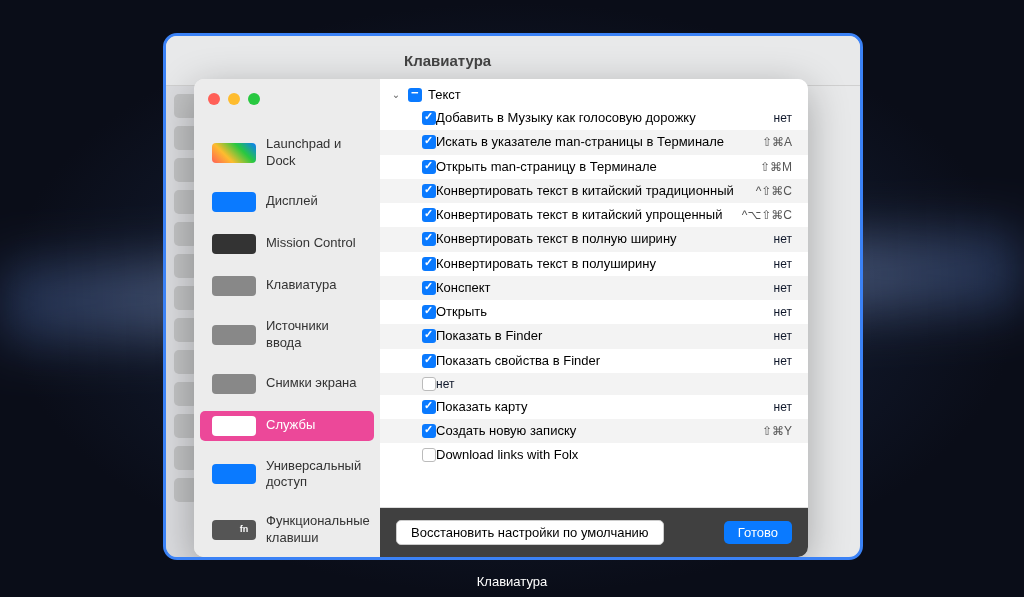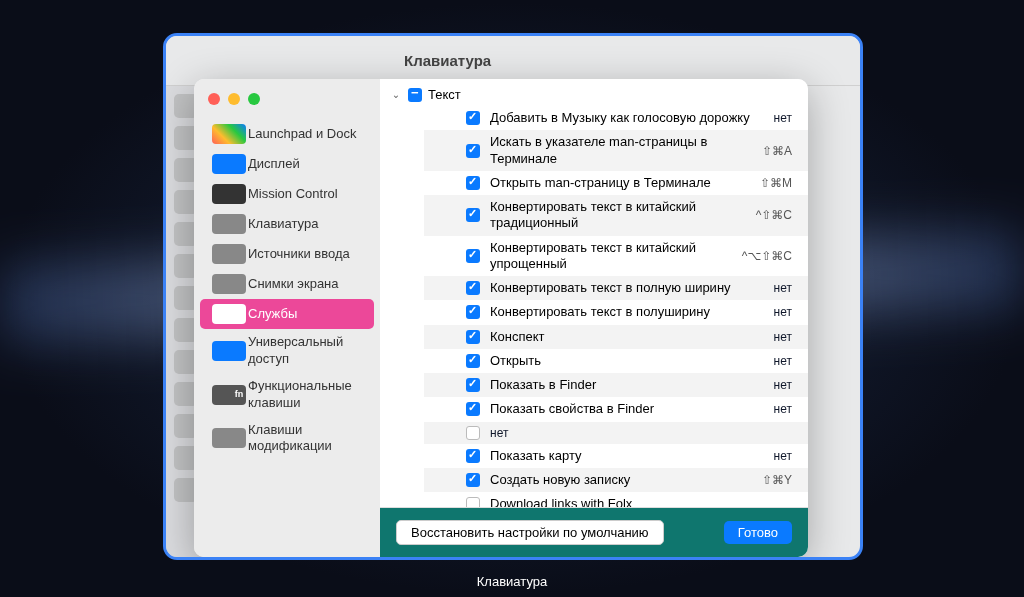--- a/index.html
+++ b/index.html
@@ -15,53 +15,53 @@
 .bg-bottom-item { position: absolute; left: 40px; bottom: 10px; display: flex; align-items: center; gap: 8px; opacity: 0.4; }
 .bg-bottom-ico { width: 18px; height: 18px; background: #d63838; border-radius: 4px; display: flex; align-items: center; justify-content: center; color: #fff; font-size: 11px; font-weight: bold; }
 .bg-bottom-txt { font-size: 13px; color: #333; }
 .sheet { position: absolute; left: 28px; top: 43px; width: 614px; height: 478px; background: #f5f5f5; border-radius: 10px; box-shadow: 0 10px 40px rgba(0,0,0,0.3); display: flex; overflow: hidden; }
 .traffic { position: absolute; left: 14px; top: 14px; display: flex; gap: 8px; }
 .tl { width: 12px; height: 12px; border-radius: 50%; }
 .tl-close { background: #ff5f57; }
 .tl-min { background: #febc2e; }
 .tl-max { background: #28c840; }
 .sidebar { width: 186px; background: #ececec; padding-top: 40px; overflow-y: auto; }
-.sb-item { display: flex; align-items: center; gap: 2px; padding: 5px 12px; font-size: 13px; color: #333; cursor: default; border-radius: 5px; margin: 0 6px; line-height: 1.3; }
+.sb-item { display: flex; align-items: center; gap: 10px; padding: 5px 12px; font-size: 13px; color: #333; cursor: default; border-radius: 5px; margin: 12px 6px; line-height: 1.3; }
 .sb-item.selected { background: #ec4899; color: #fff; }
 .sb-item.selected .sb-ico { background: #fff; }
-.sb-ico { width: 34px; height: 20px; border-radius: 4px; flex-shrink: 0; display: flex; align-items: center; justify-content: center; font-size: 12px; color: #fff; padding-left: 20px; }
+.sb-ico { width: 44px; height: 20px; border-radius: 4px; flex-shrink: 0; display: flex; align-items: center; justify-content: center; font-size: 12px; color: #fff; padding-left: 20px; }
 .ico-launchpad { background: linear-gradient(45deg,#ff5f57,#febc2e,#28c840,#0a7aff); }
 .ico-display { background: #0a7aff; }
 .ico-mission { background: #333; }
 .ico-keyboard { background: #888; }
 .ico-input { background: #888; }
 .ico-screenshot { background: #888; }
 .ico-services { background: #888; }
 .ico-spotlight { background: #888; }
 .ico-accessibility { background: #0a7aff; }
 .ico-appshort { background: #0a7aff; }
 .ico-fn { background: #555; color: #fff; font-size: 9px; font-weight: 600; }
 .ico-modifier { background: #888; }
 .main { flex: 1; display: flex; flex-direction: column; background: #fff; }
 .list { flex: 1; overflow-y: auto; padding: 4px 0; }
 .group-header { display: flex; align-items: center; gap: 6px; padding: 4px 10px; font-size: 13px; }
 .chev { width: 12px; text-align: center; font-size: 10px; color: #666; }
 .group-label { font-weight: 400; }
-.row { display: flex; align-items: center; gap: 10px; padding: 4px 16px 4px 42px; font-size: 13px; margin-left: 44px; }
+.row { display: flex; align-items: center; padding: 4px 16px 4px 42px; font-size: 13px; }
 .row:nth-child(odd) { background: #f3f3f3; }
 .chk { width: 14px; height: 14px; border-radius: 3px; flex-shrink: 0; position: relative; }
 .chk.on { background: #0a7aff; }
 .chk.on::after { content: "✓"; color: #fff; font-size: 11px; position: absolute; left: 2px; top: -1px; font-weight: bold; }
 .chk.off { background: #fff; border: 1px solid #bbb; }
 .chk.mixed { background: #0a7aff; }
 .chk.mixed::after { content: "−"; color: #fff; font-size: 13px; position: absolute; left: 3px; top: -3px; font-weight: bold; }
 .row-label { flex: 1; line-height: 1.25; }
 .row-shortcut { color: #555; font-size: 12px; white-space: nowrap; }
 .row-shortcut.none { color: #0f172a; }
-.footer { border-top: 1px solid #ddd; padding: 12px 16px; display: flex; justify-content: space-between; align-items: center; background: #0f766e; }
+.footer { border-top: 1px solid #ddd; padding: 12px 16px; display: flex; justify-content: space-between; align-items: center; background: #404040; }
 .btn { font-size: 13px; padding: 4px 14px; border-radius: 5px; border: none; cursor: default; }
 .btn-default { background: #fff; border: 1px solid #ccc; }
 .btn-primary { background: #0a7aff; color: #fff; }
 </style>
 </head>
 <body>
 
 <div class="frame">
 
   <div class="bg-window">

